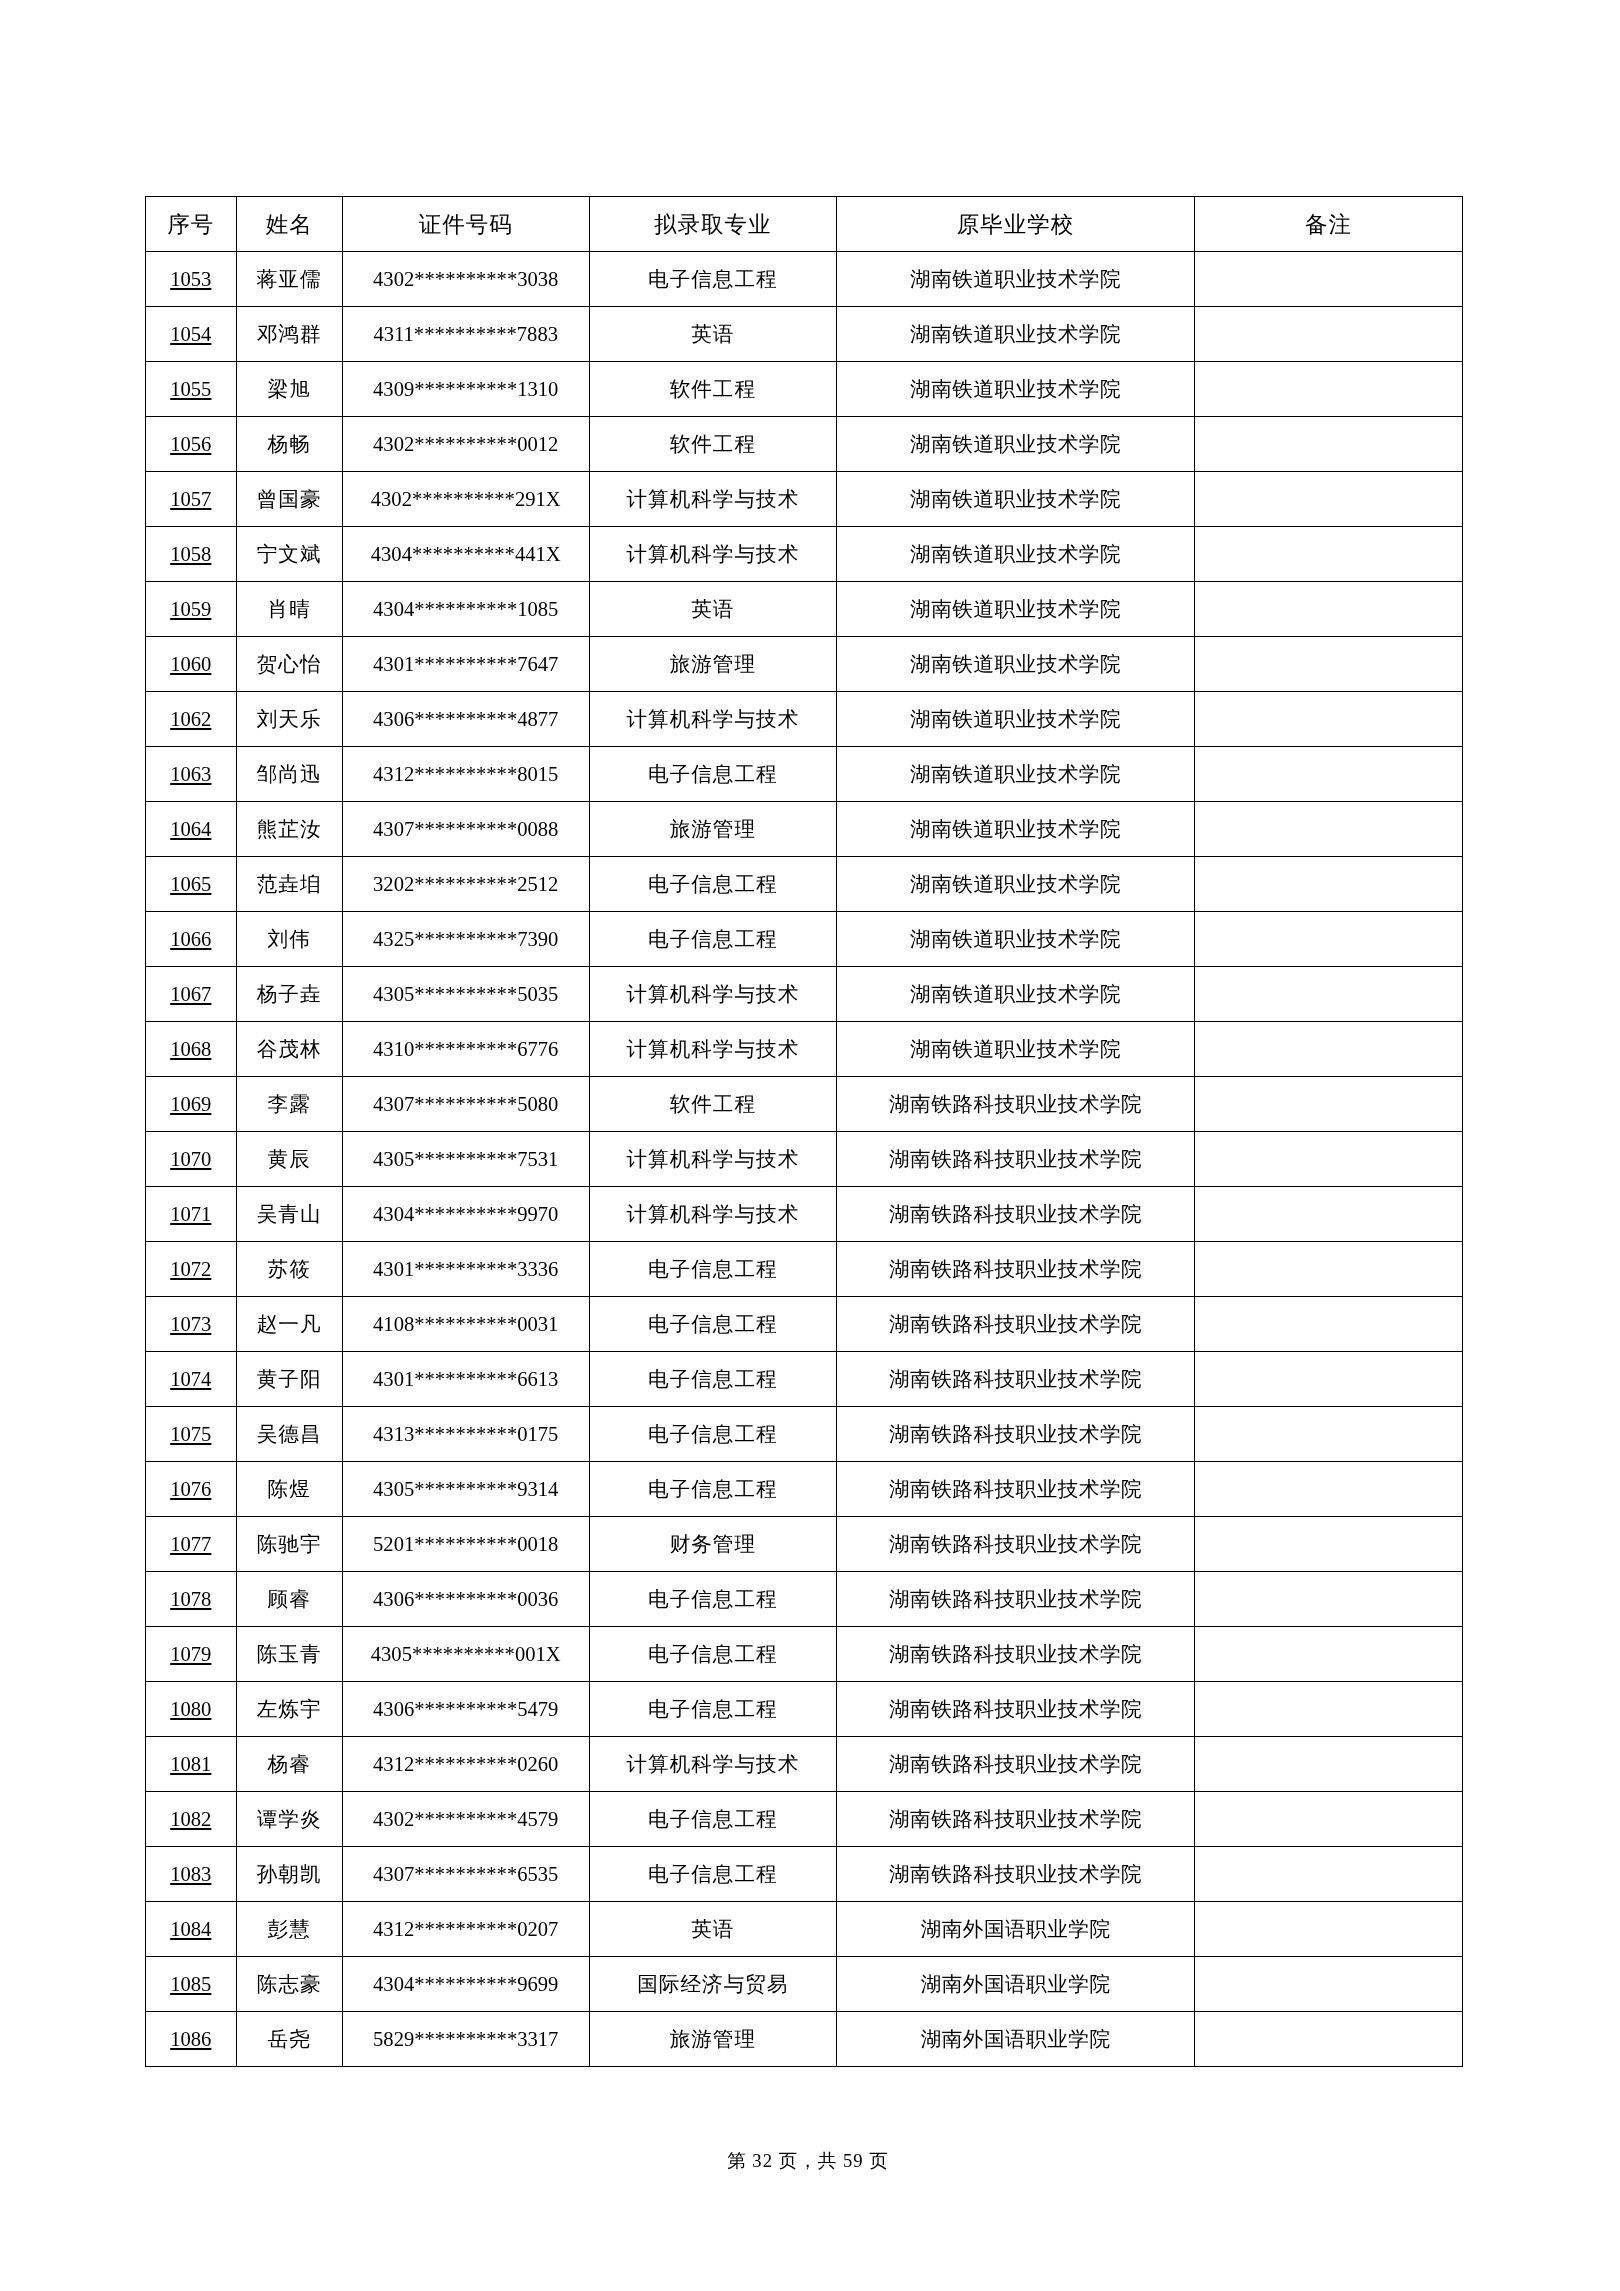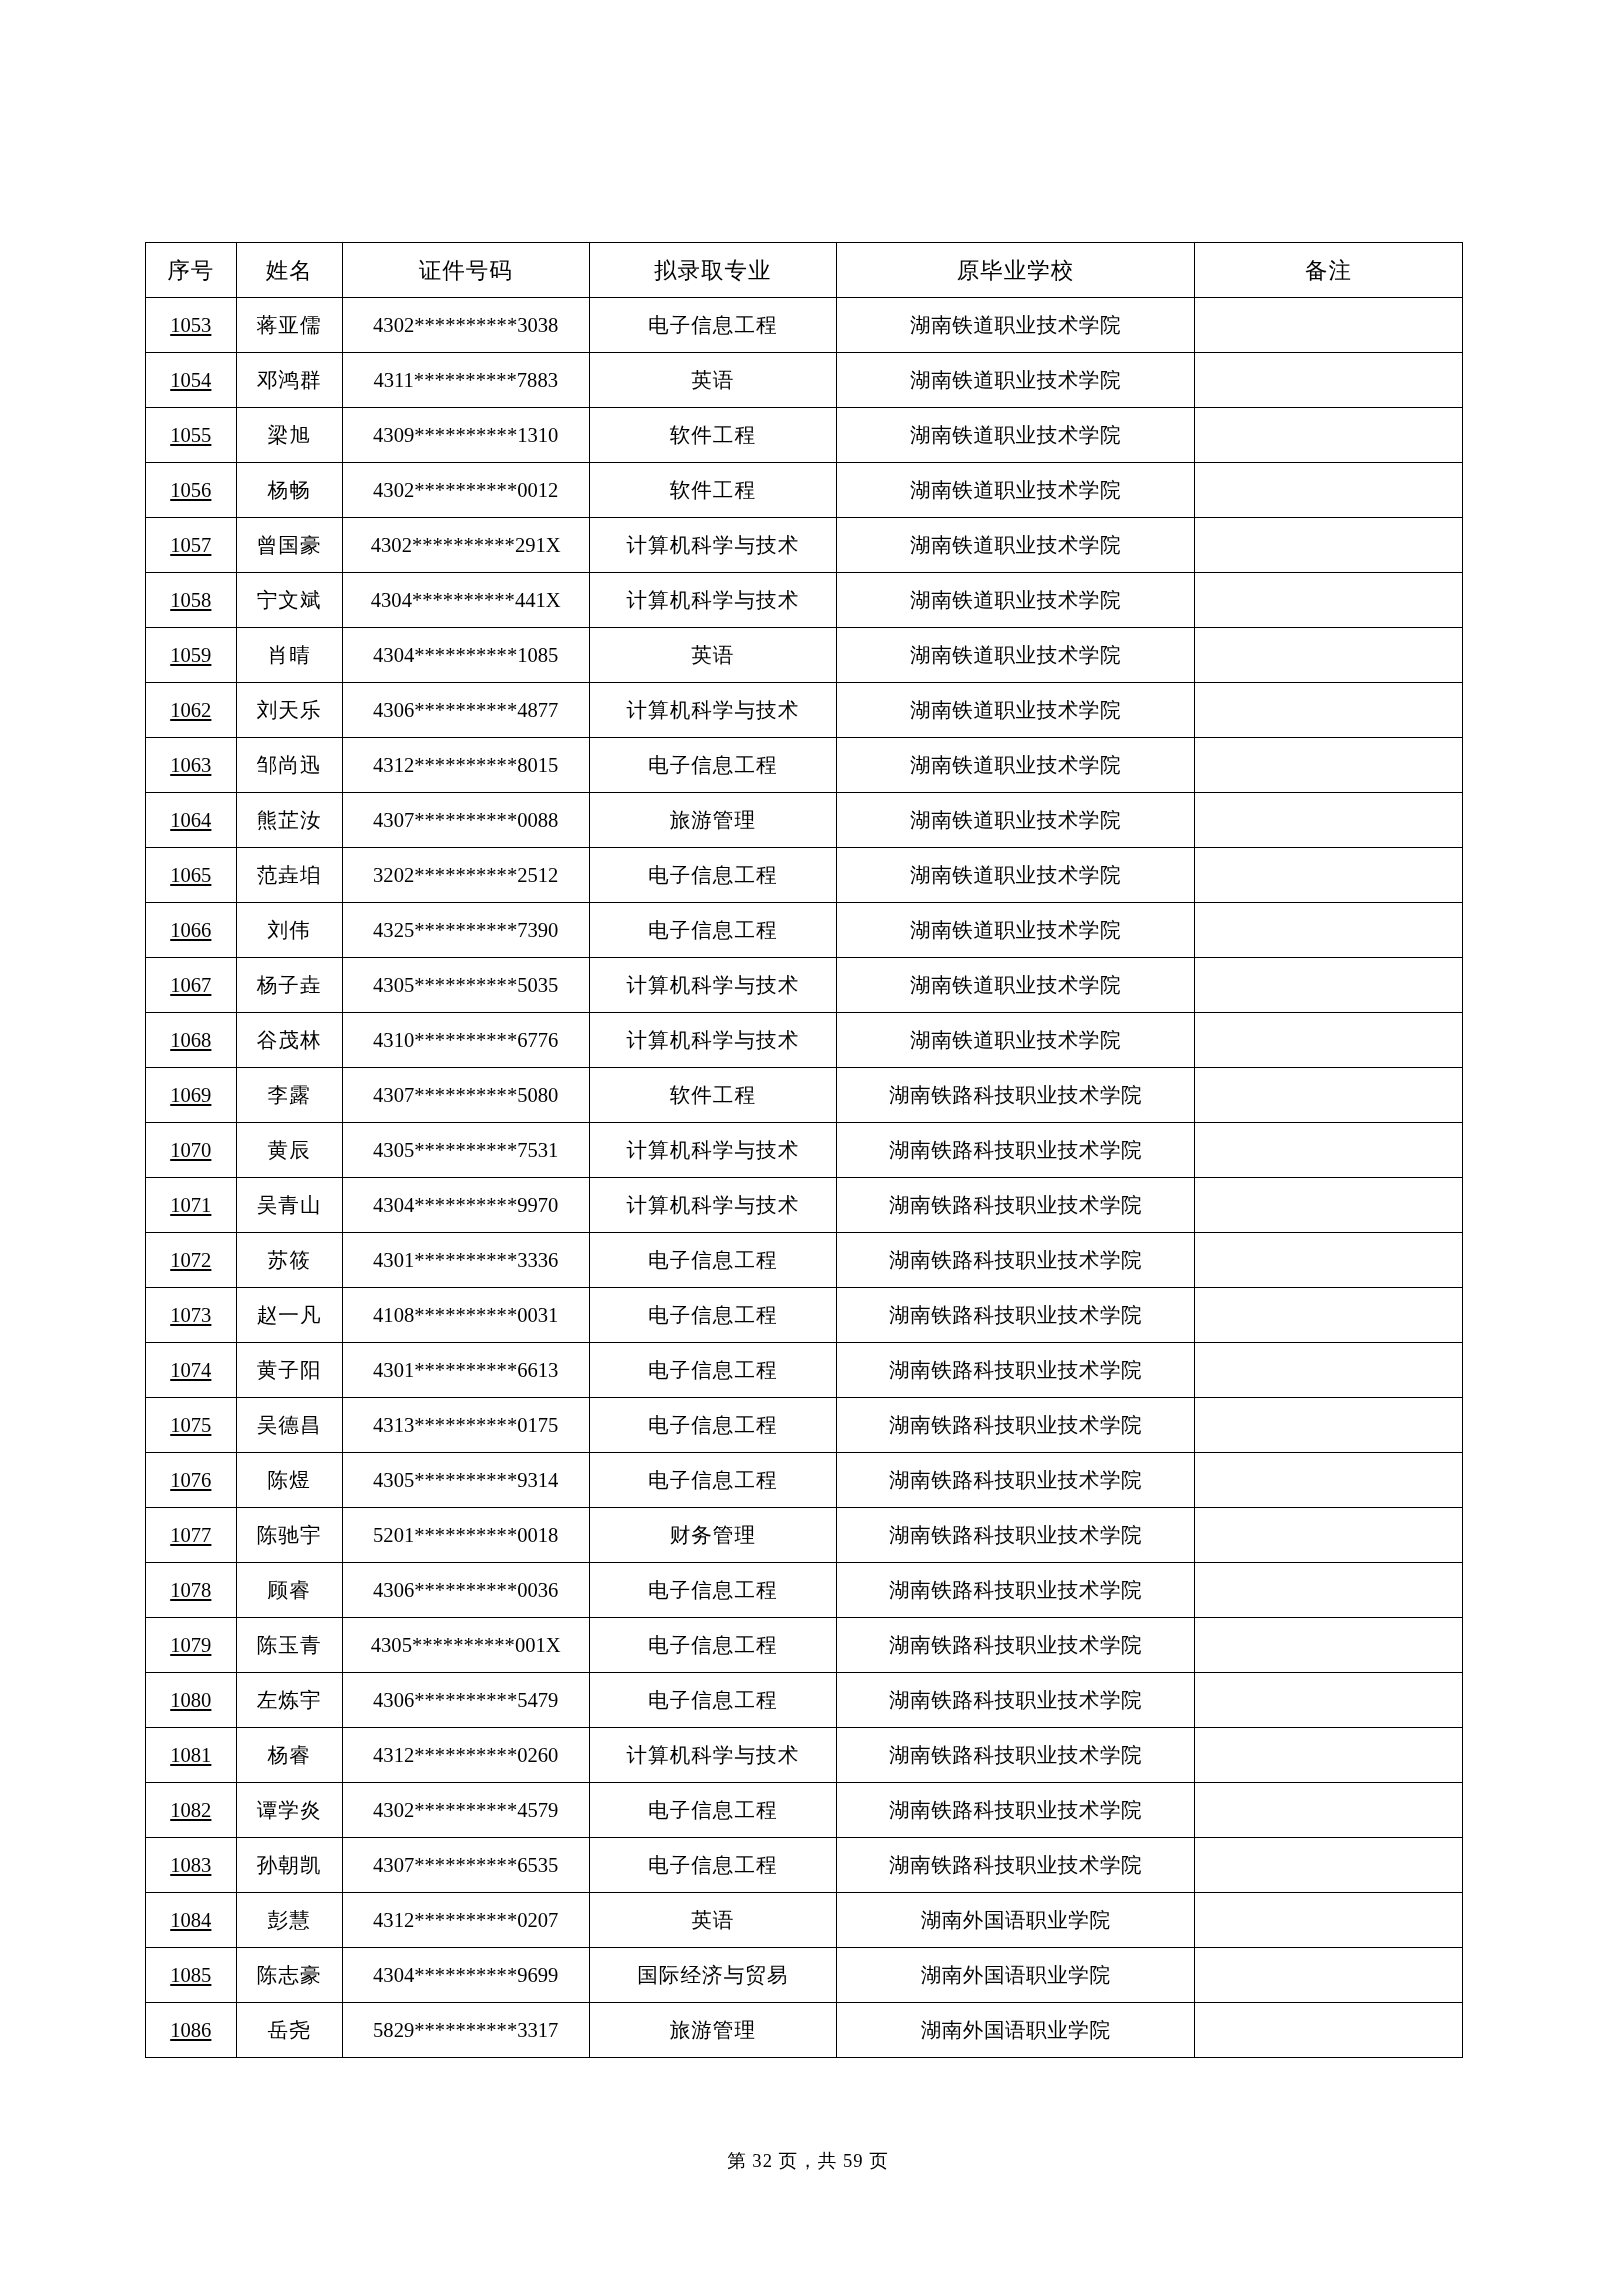--- a/index.html
+++ b/index.html
@@ -18,21 +18,20 @@
     width: 1620px;
     height: 2292px;
     box-sizing: border-box;
     padding: 196px 145px 0 145px;
     position: relative;
   }
   table.roster {
     width: 1318px;
     border-collapse: collapse;
     table-layout: fixed;
-    margin-top: 46px;
   }
   table.roster th,
   table.roster td {
     border: 1px solid #000000;
     text-align: center;
     vertical-align: middle;
     padding: 0;
     height: 54px;
     font-size: 20.6px;
     line-height: 1.2;
@@ -144,20 +143,28 @@
       </tr>
       <tr>
         <td class="seq">1059</td>
         <td class="name">肖晴</td>
         <td class="idnum">4304**********1085</td>
         <td class="major">英语</td>
         <td class="school">湖南铁道职业技术学院</td>
         <td class="note"></td>
       </tr>
       <tr>
+        <td class="seq">1060</td>
+        <td class="name">贺心怡</td>
+        <td class="idnum">4301**********7647</td>
+        <td class="major">旅游管理</td>
+        <td class="school">湖南铁道职业技术学院</td>
+        <td class="note"></td>
+      </tr>
+      <tr>
         <td class="seq">1062</td>
         <td class="name">刘天乐</td>
         <td class="idnum">4306**********4877</td>
         <td class="major">计算机科学与技术</td>
         <td class="school">湖南铁道职业技术学院</td>
         <td class="note"></td>
       </tr>
       <tr>
         <td class="seq">1063</td>
         <td class="name">邹尚迅</td>

